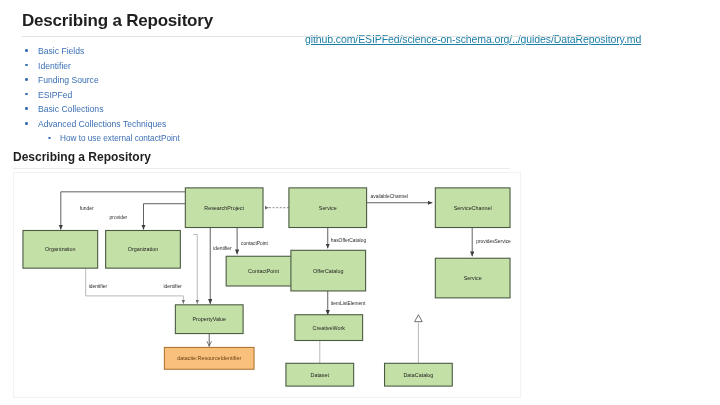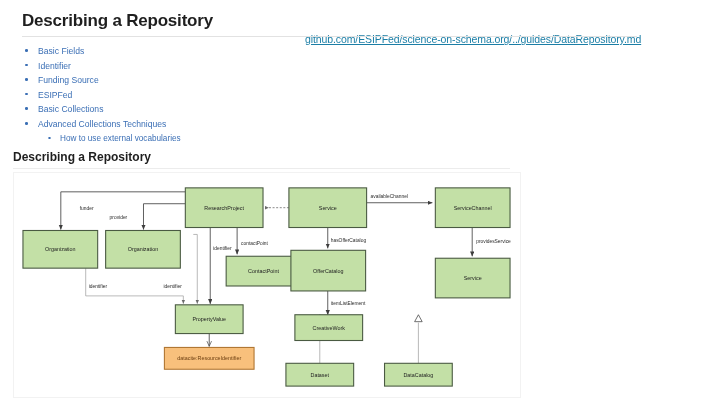--- a/index.html
+++ b/index.html
@@ -109,21 +109,21 @@
     <div class="toc-item">
       <span class="bullet"></span>
       <span>Basic Collections</span>
     </div>
     <div class="toc-item">
       <span class="bullet"></span>
       <span>Advanced Collections Techniques</span>
     </div>
     <div class="toc-sub">
       <span class="bullet-o"></span>
-      <span>How to use external vocabularies</span>
+      <span>How to use external contactPoint</span>
     </div>
   </div>
 
   <div class="sec-title">Describing a Repository</div>
   <div class="sec-rule"></div>
 
   <div class="diagram">
     <div class="svg-wrap">
       <svg viewBox="0 0 508 226" preserveAspectRatio="none">
         <defs>

